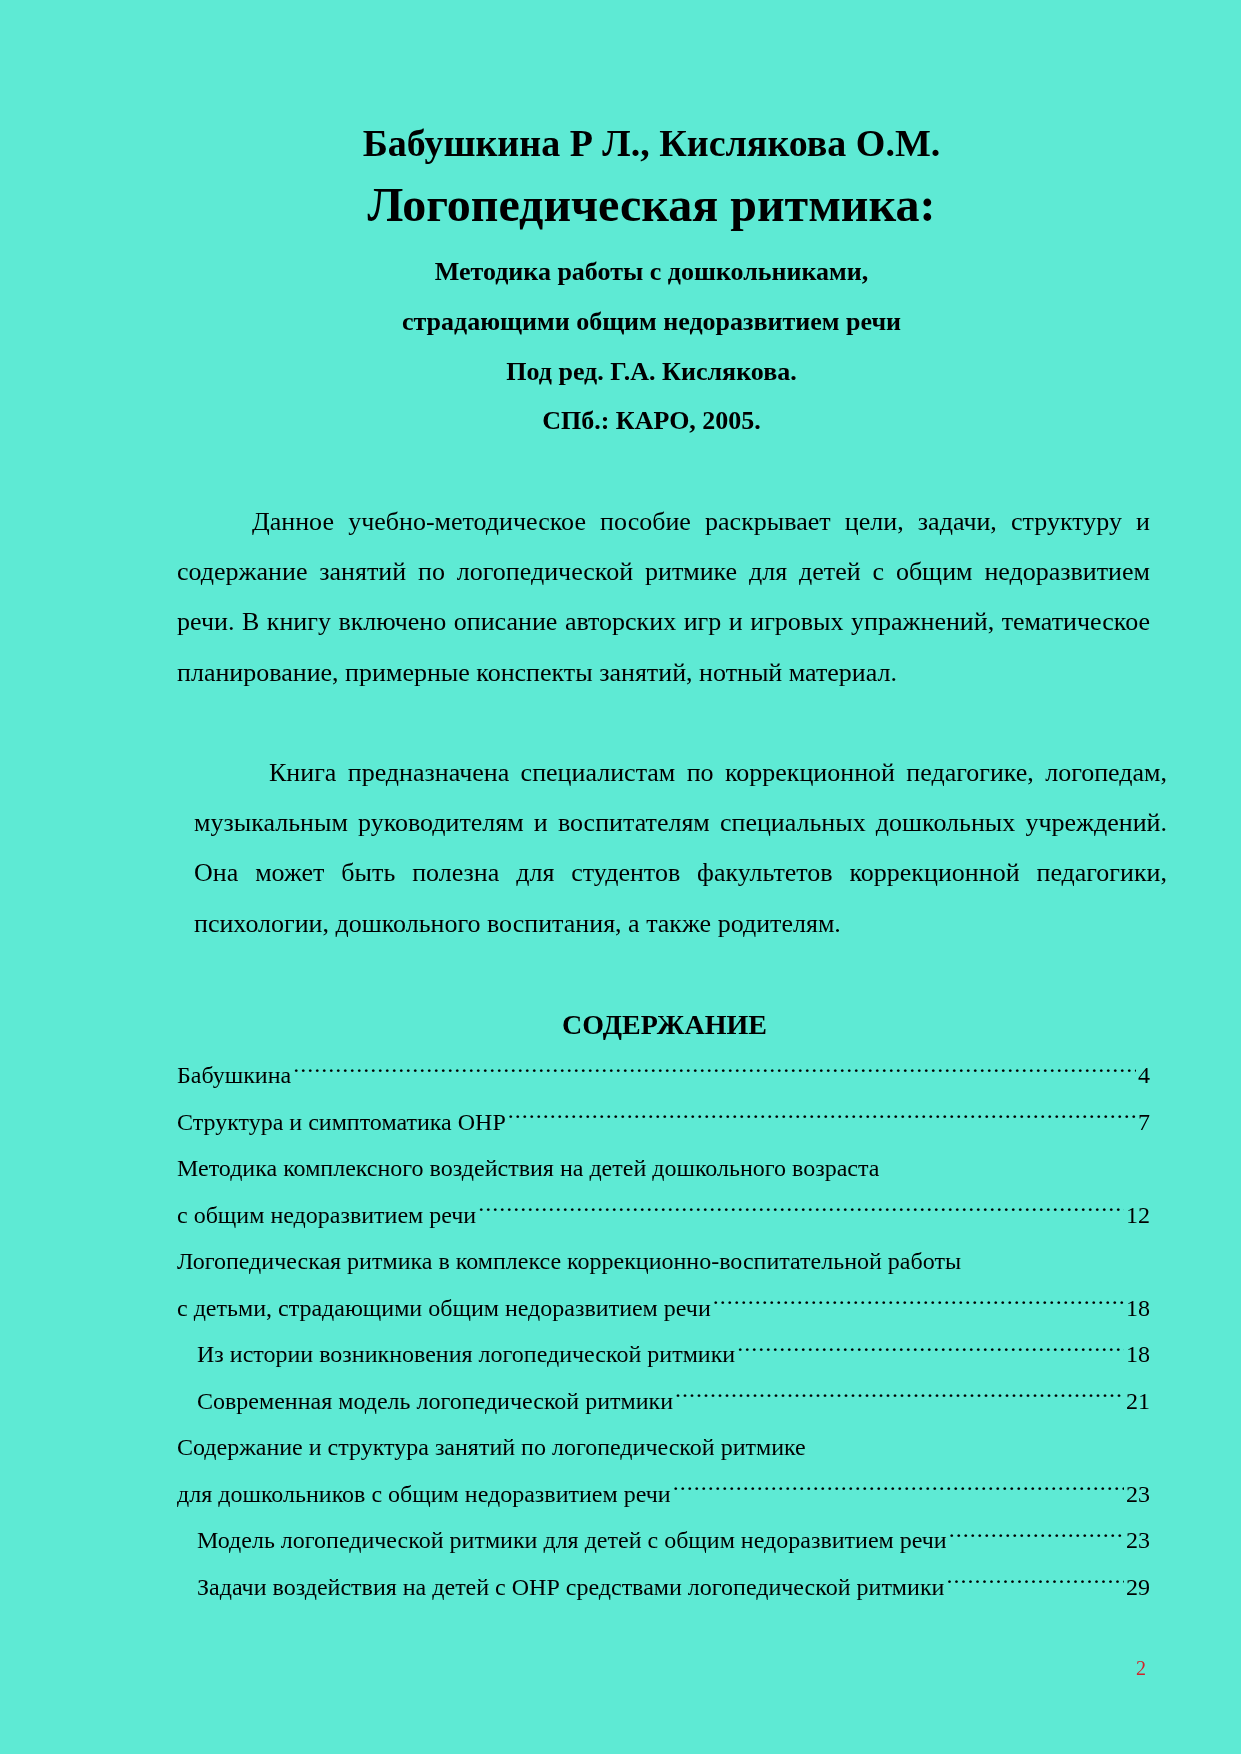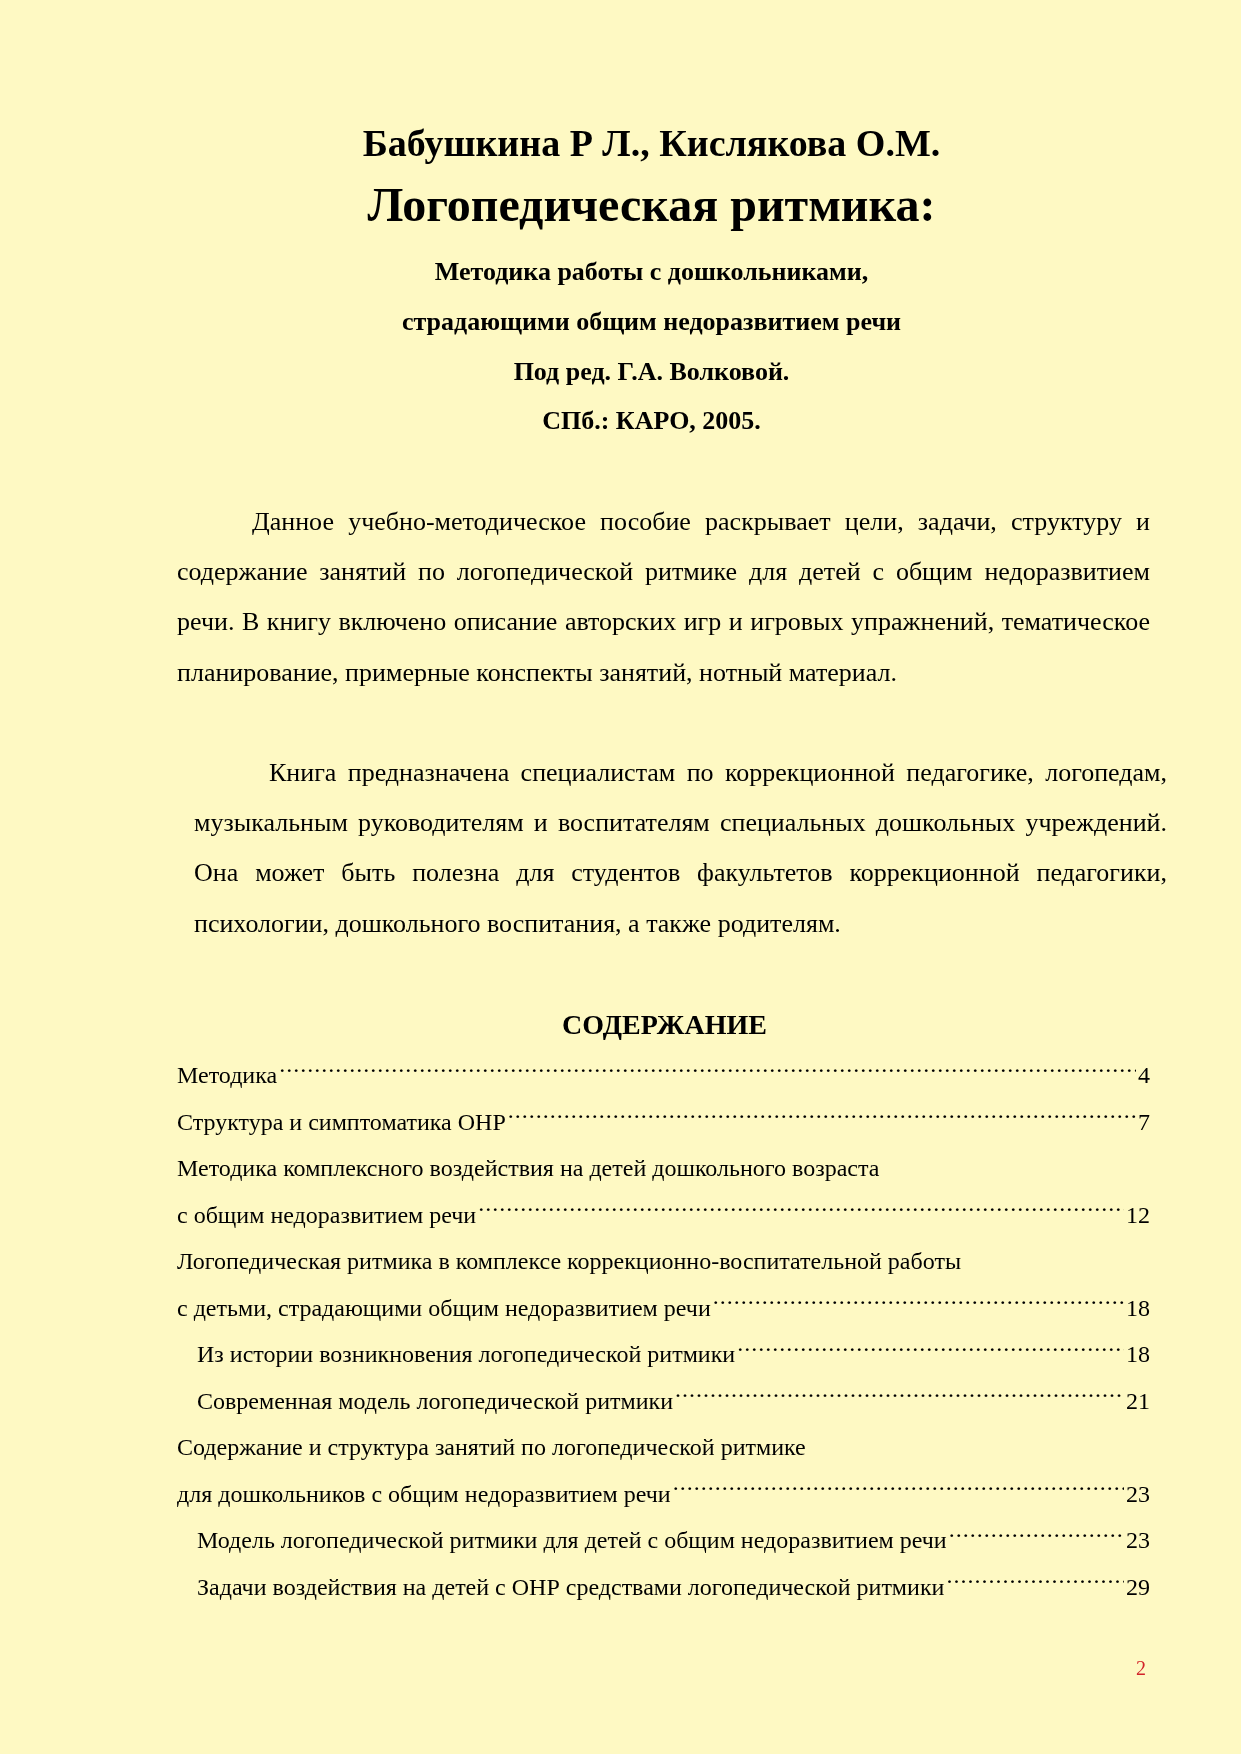--- a/index.html
+++ b/index.html
@@ -13,21 +13,21 @@
       position: relative;
       overflow: hidden;
       font-family: "Liberation Serif", "DejaVu Serif", serif;
       color: #000000;
     }
     .page {
       position: absolute;
       left: 0; top: 0;
       width: 1241px;
       height: 1754px;
-      background: #fef9c3;
+      background: #5eead4;
     }
     .center-line {
       position: absolute;
       left: 0;
       width: 1241px;
       text-align: center;
       font-weight: bold;
       white-space: nowrap;
     }
     .authors { top: 118px; font-size: 38px; line-height: 50px; padding-left: 62px; box-sizing: border-box; }
@@ -114,35 +114,35 @@
   </style>
 </head>
 <body>
 
 <div class="page">
 
   <div class="center-line authors">Бабушкина Р Л., Кислякова О.М.</div>
   <div class="center-line title">Логопедическая ритмика:</div>
   <div class="center-line sub sub2">страдающими общим недоразвитием речи</div>
   <div class="center-line sub sub1">Методика работы с дошкольниками,</div>
-  <div class="center-line sub sub3">Под ред. Г.А. Волковой.</div>
+  <div class="center-line sub sub3">Под ред. Г.А. Кислякова.</div>
   <div class="center-line sub sub4">СПб.: КАРО, 2005.</div>
 
   <div class="body-text para1">
     <p>Данное учебно-методическое пособие раскрывает цели, задачи, структуру и содержание занятий по логопедической ритмике для детей с общим недоразвитием речи. В книгу включено описание авторских игр и игровых упражнений, тематическое планирование, примерные конспекты занятий, нотный материал.</p>
   </div>
   <div class="body-text para2">
     <p>Книга предназначена специалистам по коррекционной педагогике, логопедам, музыкальным руководителям и воспитателям специальных дошкольных учреждений. Она может быть полезна для студентов факультетов коррекционной педагогики, психологии, дошкольного воспитания, а также родителям.</p>
   </div>
 
   <div class="toc-heading">СОДЕРЖАНИЕ</div>
 
   <div class="toc">
     <div class="toc-row">
-      <span class="toc-label">Методика</span>
+      <span class="toc-label">Бабушкина</span>
       <span class="toc-dots"></span>
       <span class="toc-page">4</span>
     </div>
     <div class="toc-row">
       <span class="toc-label">Структура и симптоматика ОНР</span>
       <span class="toc-dots"></span>
       <span class="toc-page">7</span>
     </div>
     <div class="toc-row">
       <span class="toc-label">Методика комплексного воздействия на детей дошкольного возраста</span>

